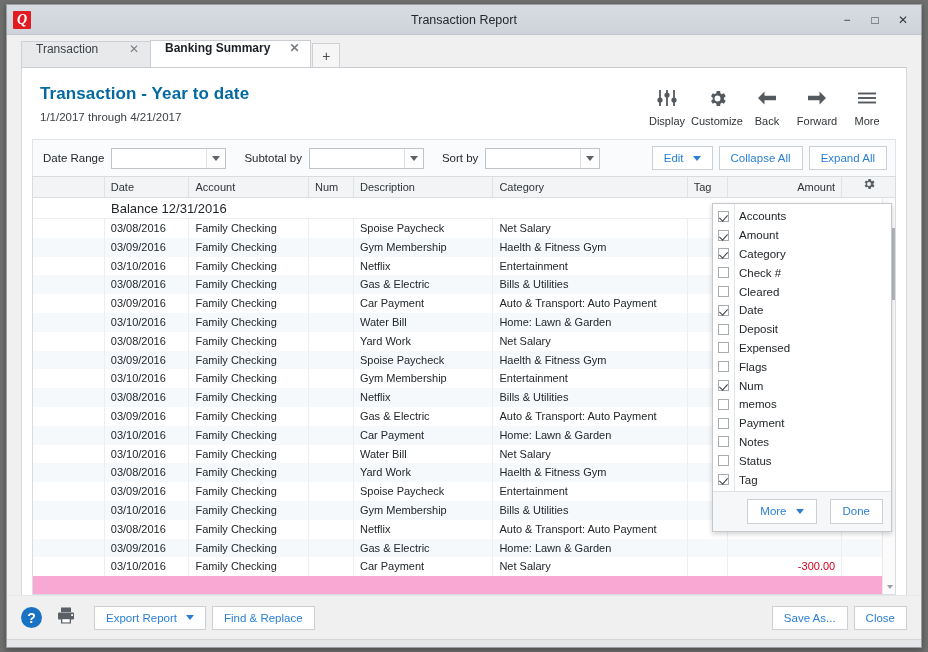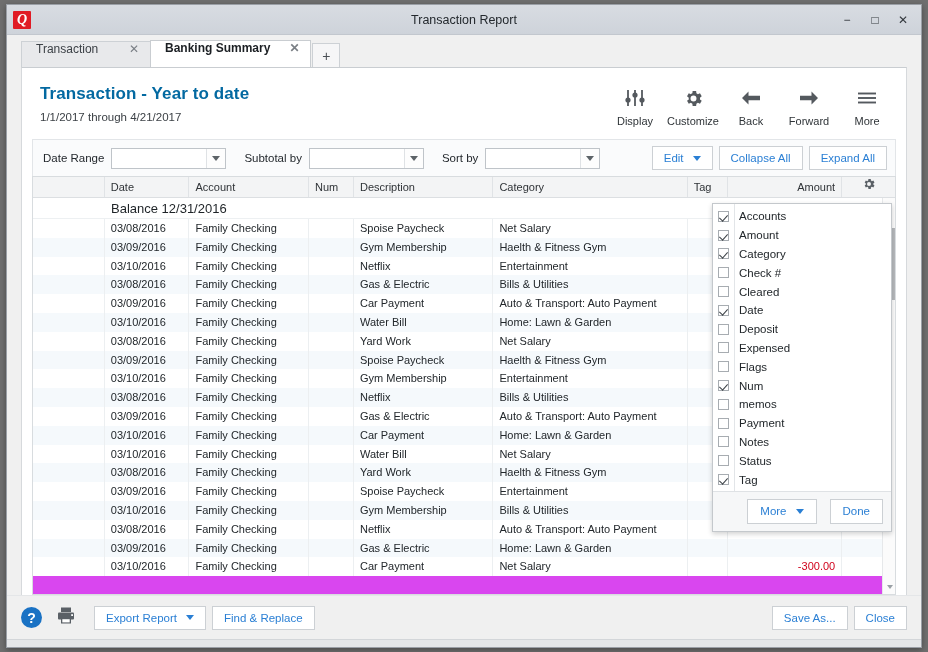--- a/index.html
+++ b/index.html
@@ -159,21 +159,21 @@
     margin-bottom: 7px;
     letter-spacing: .1px;
   }
   .rpt-sub {
     font-size: 11.5px;
     color: #3c4146;
   }
   .rpt-tools {
     display: flex;
     align-items: flex-start;
-    gap: 8px;
+    gap: 0px;
     padding-top: 2px;
   }
   .tool {
     width: 50px;
     display: flex;
     flex-direction: column;
     align-items: center;
     cursor: default;
   }
   .tool .glyph {
@@ -254,21 +254,21 @@
     border-left: 4px solid transparent;
     border-right: 4px solid transparent;
     border-top: 5px solid #2a7fd4;
     margin-left: 9px;
   }
 
   
   .tablewrap {
     margin: 0 10px 0 10px;
     border: 1px solid #d8dcdf;
-    background: #d946ef;
+    background: #f9a8d4;
     flex: 1 1 auto;
     display: flex;
     flex-direction: column;
     overflow: hidden;
     position: relative;
   }
   .thead {
     display: flex;
     height: 21px;
     background: #f3f4f5;

